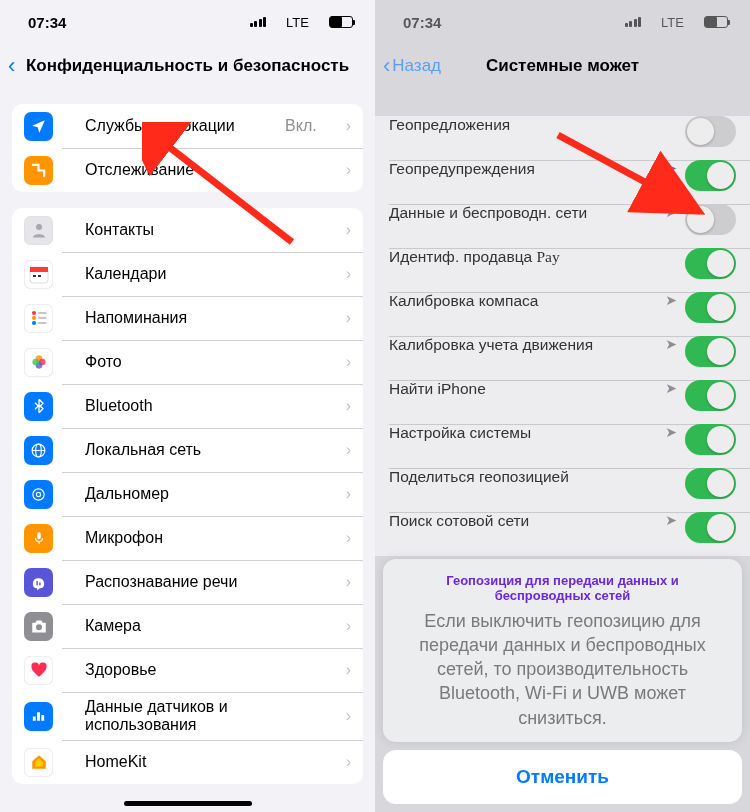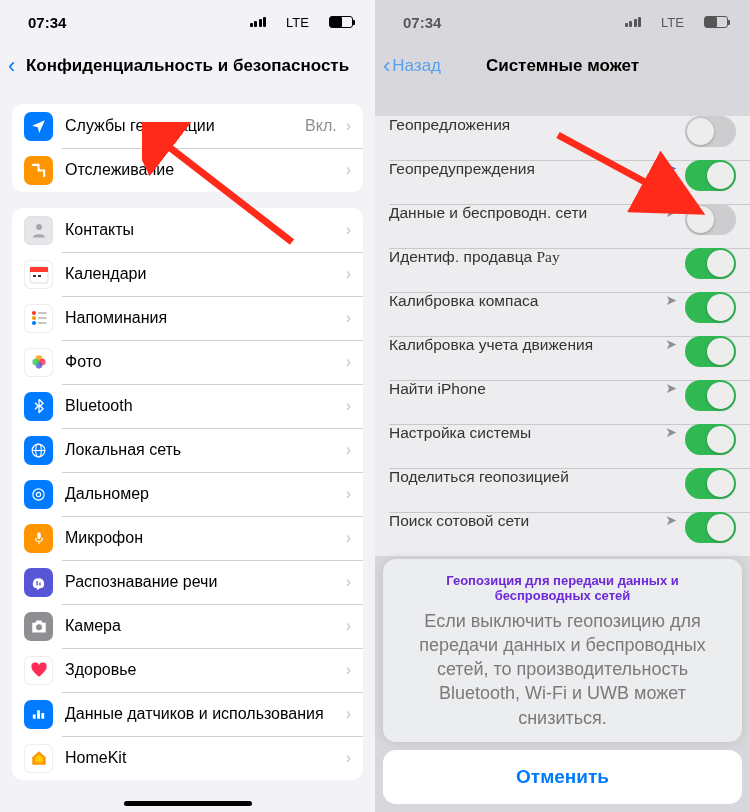--- a/index.html
+++ b/index.html
@@ -14,21 +14,21 @@
   .sig-dots span:nth-child(1){height:4px} .sig-dots span:nth-child(2){height:6px} .sig-dots span:nth-child(3){height:8px} .sig-dots span:nth-child(4){height:10px}
   .battery { width: 24px; height: 12px; border: 1px solid #000; border-radius: 3px; position: relative; }
   .battery::after { content:''; position:absolute; right:-3px; top:3px; width:2px; height:5px; background:#000; border-radius:0 1px 1px 0; }
   .battery-fill { height:100%; width:55%; background:#000; border-radius:1px; }
   .navbar { height: 44px; display:flex; align-items:center; padding: 0 8px; position: relative; }
   .navbar .back { color:#007aff; font-size:17px; display:flex; align-items:center; gap:2px; }
   .navbar .title { position:absolute; left:0; right:0; text-align:center; font-size:17px; font-weight:600; pointer-events:none; }
   .phone.right .navbar .back, .phone.right .statusbar { opacity: 0.6; }
   .chevron-l { font-size: 22px; font-weight: 400; }
   .list-group { background:#fff; border-radius:10px; margin:16px 12px 0; overflow:hidden; }
-  .row { display:flex; align-items:center; min-height:44px; padding:6px 12px 6px 12px; position:relative; }
+  .row { display:flex; align-items:center; min-height:44px; padding:6px 12px 6px 12px; position:relative;gap:20px; }
   .row + .row::before { content:''; position:absolute; left:50px; right:0; top:0; height:0.5px; background:#d0d0d4; }
   .row .icon { width:29px; height:29px; border-radius:7px; margin-right:12px; display:flex; align-items:center; justify-content:center; flex-shrink:0; }
   .row .label { flex:1; font-size:16px; color:#000; }
   .row .value { font-size:16px; color:#8e8e93; margin-right:9px; }
   .row .chev { color:#c5c5c7; font-size:16px; }
   
   .flat-list { margin-top: 28px; }
   .flat-row { display:flex; align-items:flex-start; height:44px; padding: 0 14px; background: rgba(255,255,255,0.55); position:relative; }
   .flat-row + .flat-row::before { content:''; position:absolute; left:14px; right:0; top:0; height:0.5px; background:rgba(0,0,0,0.15); }
   .flat-row .label { flex:1; font-size:15.5px; color:#333; }

